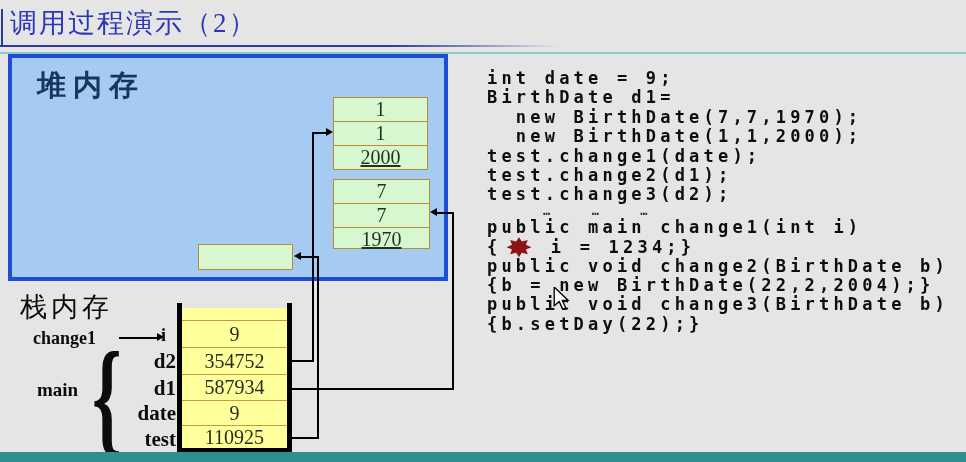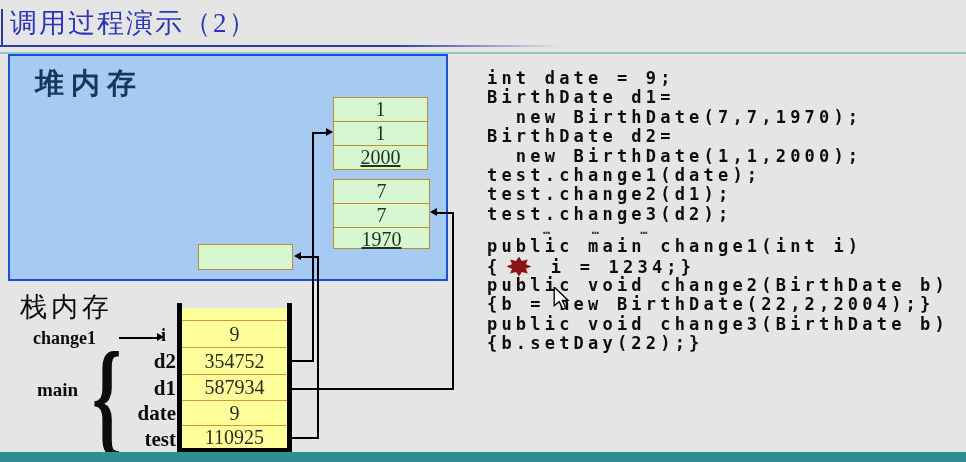--- a/index.html
+++ b/index.html
@@ -12,21 +12,21 @@
     position:absolute;left:10px;top:5px;font-size:27px;letter-spacing:2px;
     color:#2b36b8;white-space:nowrap;
   }
   #title-left-tick{position:absolute;left:1px;top:9px;width:2px;height:36px;background:#2d3a9e;}
   #title-underline-navy{position:absolute;left:0;top:45px;width:560px;height:2px;
     background:linear-gradient(to right,#2d3a9e 70%,rgba(45,58,158,0));}
   #title-underline-teal{position:absolute;left:0;top:52px;width:966px;height:2px;background:#8fc6c6;}
   
   #heap-box{
     position:absolute;left:8px;top:54px;width:440px;height:227px;
-    background:#a6cbf3;border:2px solid #1d4ed8;box-sizing:border-box;
+    background:#a6cbf3;border:4px solid #1d4ed8;box-sizing:border-box;
   }
   #heap-label{
     position:absolute;left:25px;top:8px;font-size:29px;font-weight:bold;
     color:#16355f;letter-spacing:7px;white-space:nowrap;
   }
   .obj{
     position:absolute;display:flex;flex-direction:column;
     background:#d7f7d1;border:1.5px solid #c08a2e;box-sizing:border-box;
   }
   .obj-cell{
@@ -164,21 +164,20 @@
 
   <div class="vline" id="c3-v"></div>
   <div class="hline" id="c3-top"></div>
   <div class="arrow-left" id="c3-head"></div>
   <div class="hline" id="c3-bot"></div>
 
   <div id="code">
     <div class="cl">int date = 9;</div>
     <div class="cl">BirthDate d1=</div>
     <div class="cl">  new BirthDate(7,7,1970);</div>
-    <div class="cl">BirthDate d2=</div>
     <div class="cl">  new BirthDate(1,1,2000);</div>
     <div class="cl">test.change1(date);</div>
     <div class="cl">test.change2(d1);</div>
     <div class="cl">test.change3(d2);</div>
     <div class="cl cl-ellipsis">…  …  …</div>
     <div class="cl">public main change1(int i)</div>
     <div class="cl"><span>{</span><span id="burst-star"></span><span> i = 1234;}</span></div>
     <div class="cl">public void change2(BirthDate b)</div>
     <div class="cl">{b = new BirthDate(22,2,2004);}</div>
     <div class="cl">public void change3(BirthDate b)</div>

